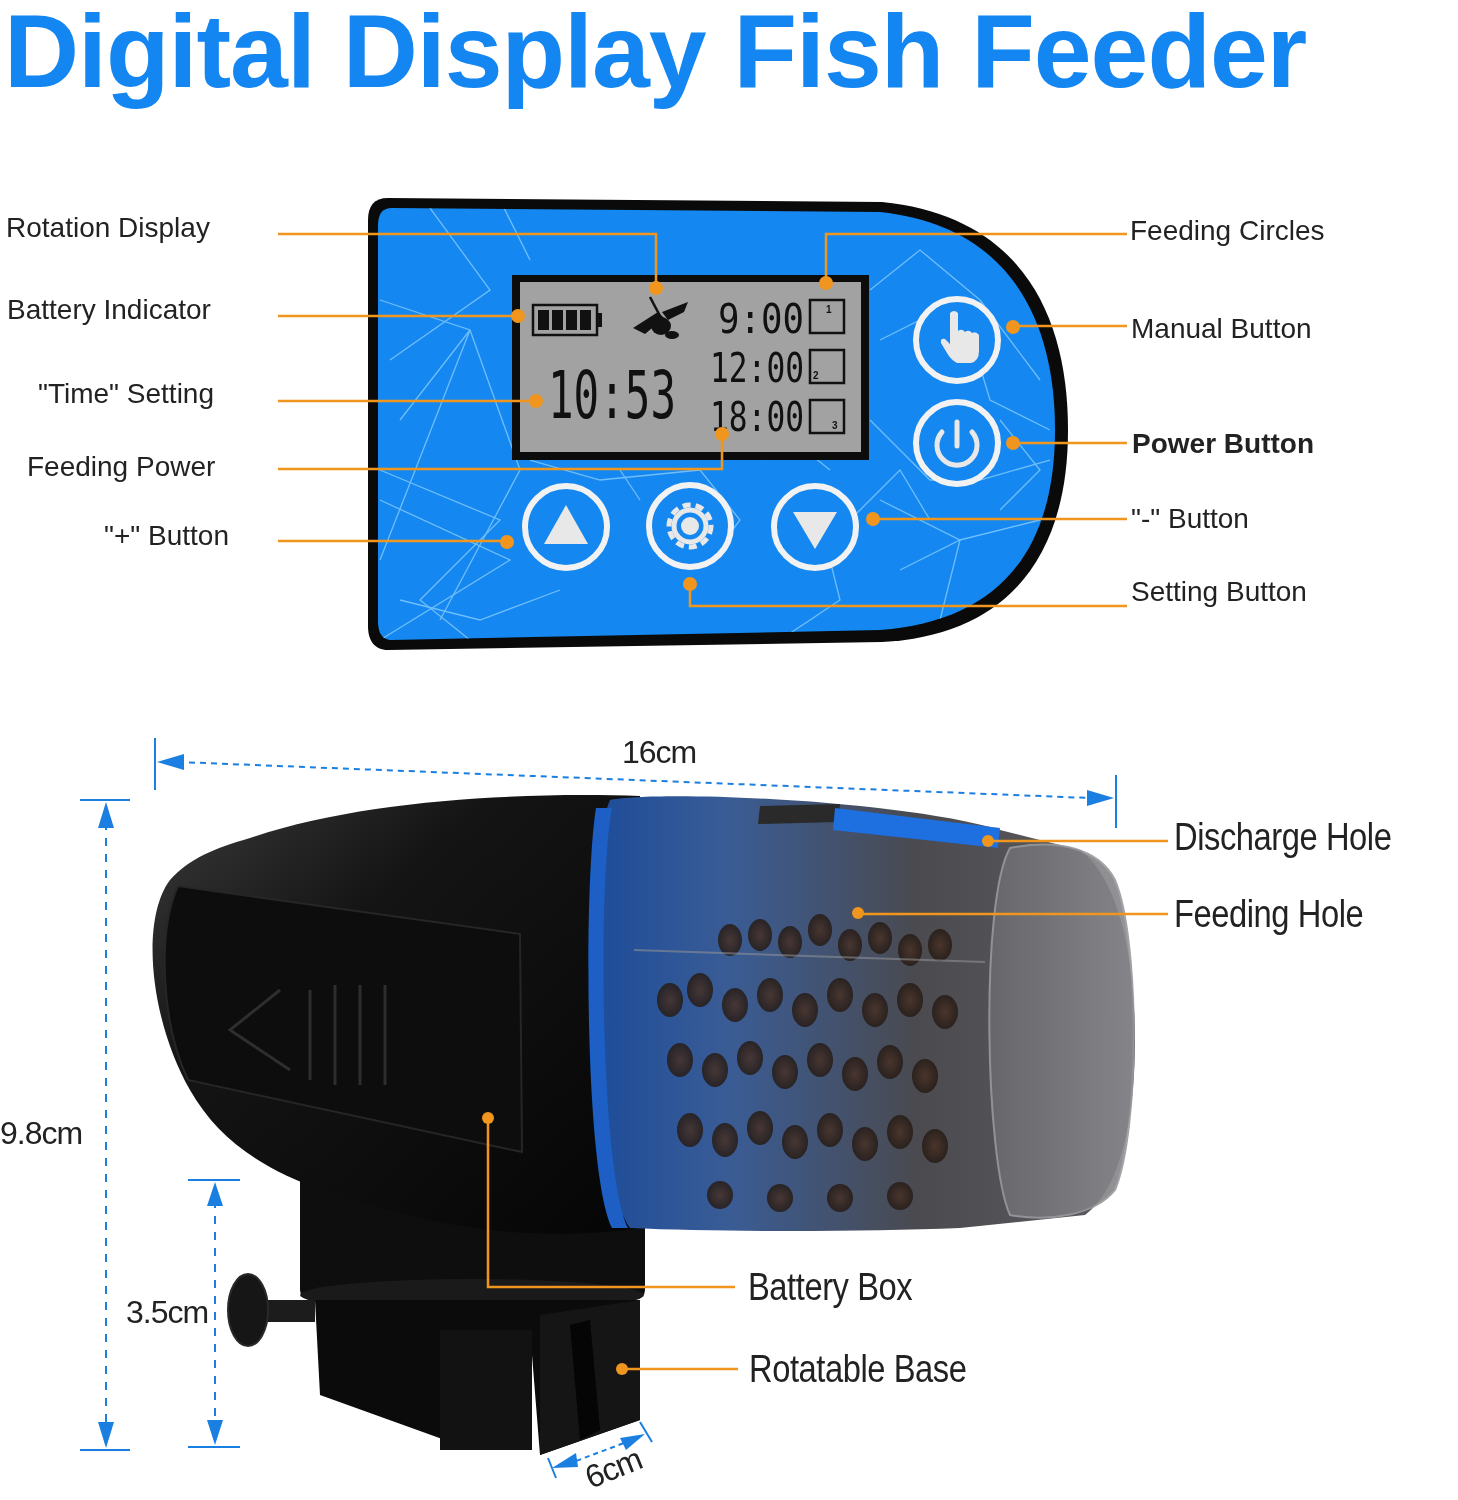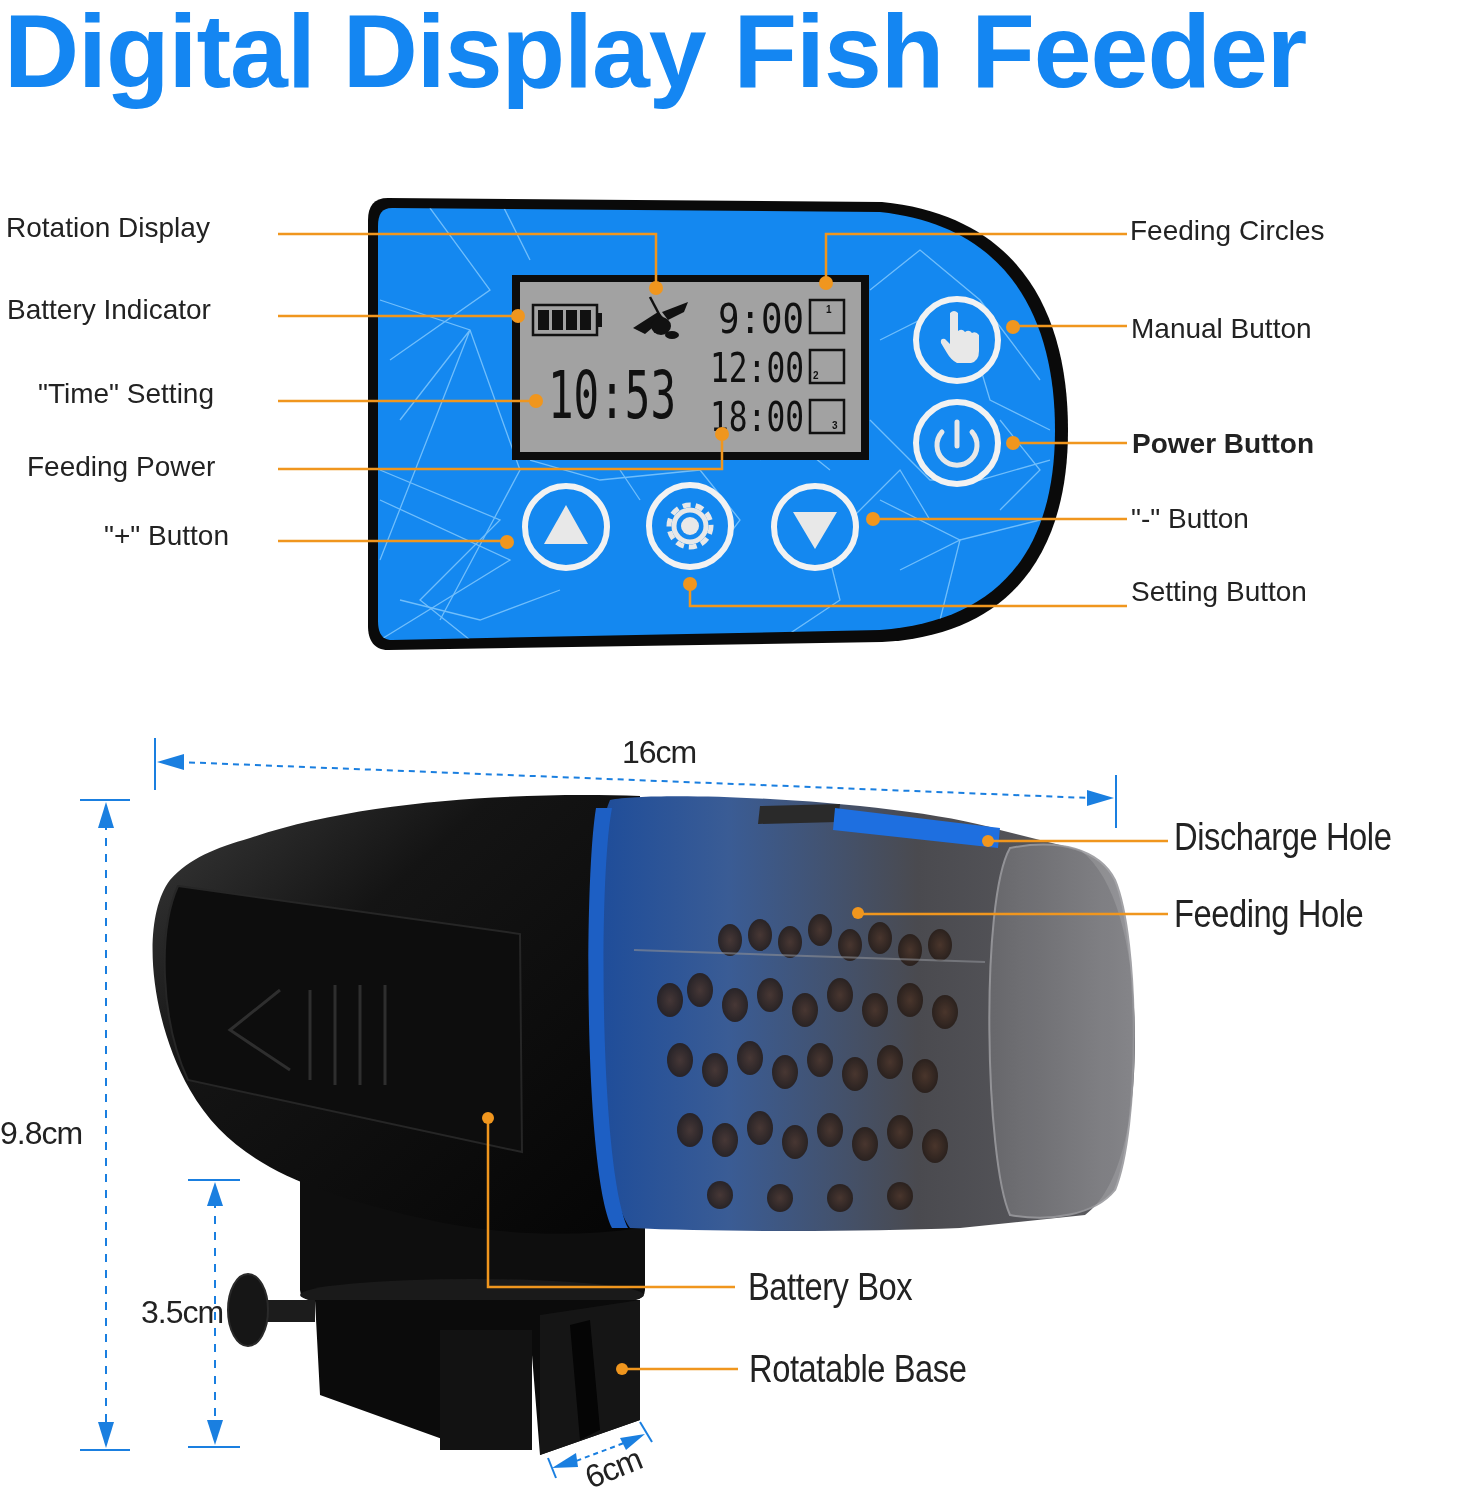--- a/index.html
+++ b/index.html
@@ -290,19 +290,19 @@
   <g fill="#f0961e">
     <circle cx="988" cy="841" r="6"></circle>
     <circle cx="858" cy="913" r="6"></circle>
     <circle cx="488" cy="1118" r="6"></circle>
     <circle cx="622" cy="1369" r="6"></circle>
   </g>
 </svg>
 
 <div class="dim" style="left:622px; top:734px;">16cm</div>
 <div class="dim" style="left:0px; top:1115px;">9.8cm</div>
-<div class="dim" style="left:141px; top:1294px;">3.5cm</div>
+<div class="dim" style="left:126px; top:1294px;">3.5cm</div>
 <div class="dim" style="left:580px; top:1462px; transform: rotate(-22deg); transform-origin:left top;">6cm</div>
 
 <div class="label condensed" style="left:1174px; top:816px;">Discharge Hole</div>
 <div class="label condensed" style="left:1174px; top:893px;">Feeding Hole</div>
 <div class="label condensed" style="left:748px; top:1266px;">Battery Box</div>
 <div class="label condensed" style="left:749px; top:1348px;">Rotatable Base</div>
 
 </body></html>

